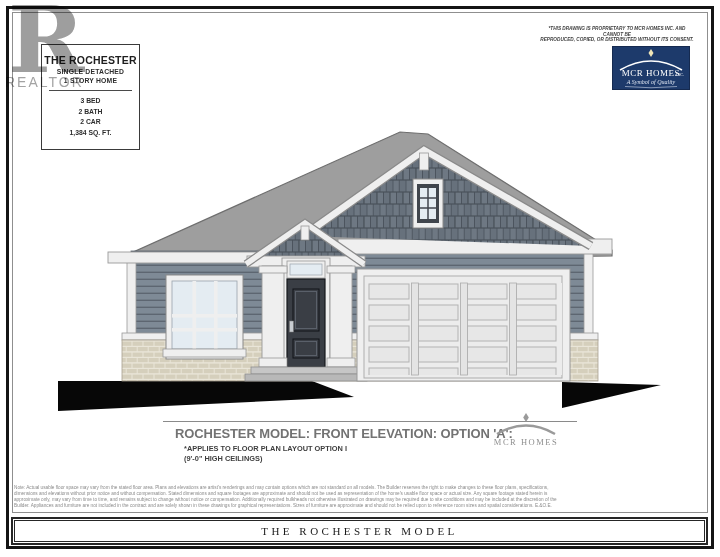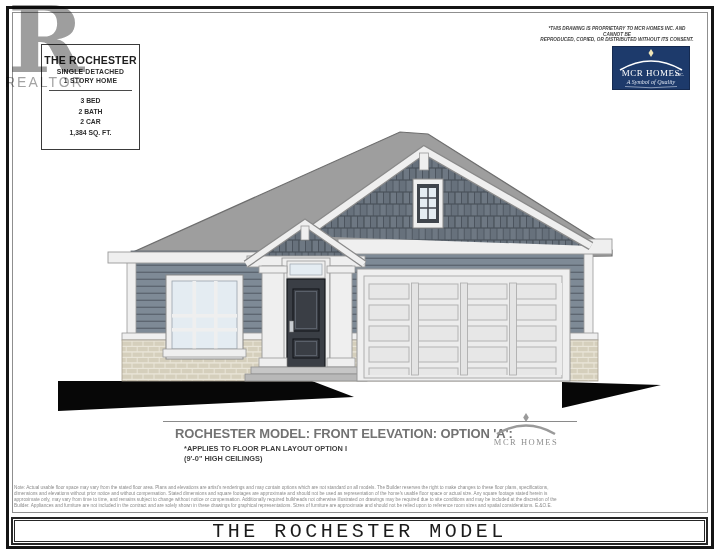--- a/index.html
+++ b/index.html
@@ -38,21 +38,21 @@
   .cap-note2{position:absolute;left:184px;top:454px;font-size:7.4px;font-weight:700;color:#3e3e3e;}
   .cap-logo{position:absolute;left:494px;top:410px;width:64px;height:40px;}
   
   .disclaimer{position:absolute;left:14px;top:485px;width:640px;color:#8a8a8a;z-index:2;}
   .disclaimer div{font-size:4.7px;line-height:6.1px;white-space:nowrap;overflow:hidden;}
   
   .footer-bar{position:absolute;left:11px;top:517px;width:697px;height:28px;
     border:2px solid #262626;box-sizing:border-box;background:#fff;z-index:2;}
   .footer-inner{position:absolute;left:1px;top:1px;right:1px;bottom:1px;
     border:1px solid #262626;display:flex;align-items:center;justify-content:center;}
-  .footer-title{font-family:Liberation Mono, monospace;font-size:20px;
+  .footer-title{font-family:Liberation Serif, serif;font-size:11px;
     letter-spacing:3.5px;color:#1b1b1b;}
   .house-svg{position:absolute;left:0;top:0;z-index:1;}
 </style>
 </head>
 <body>
 
 <div id="stage">
 
   <svg class="house-svg" width="720" height="557" viewBox="0 0 720 557">
     <defs>

